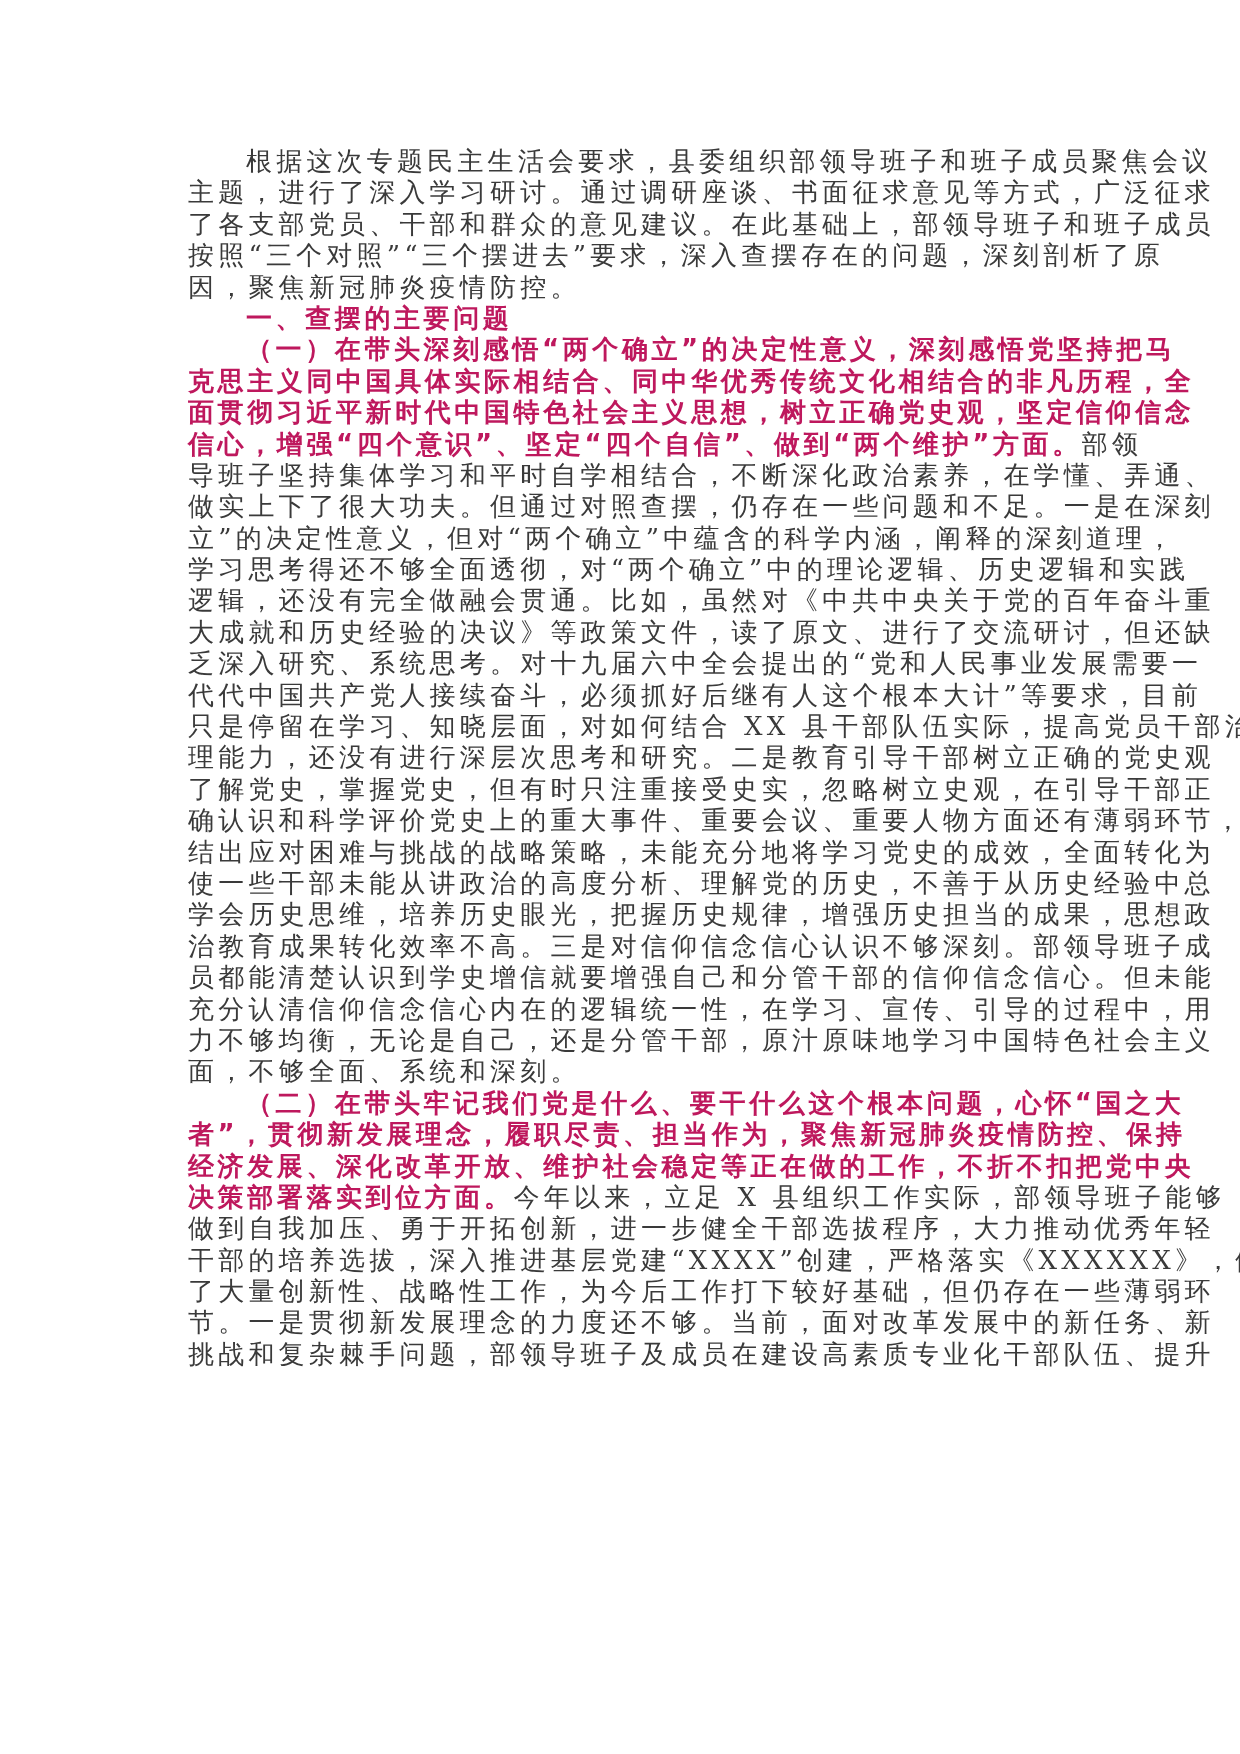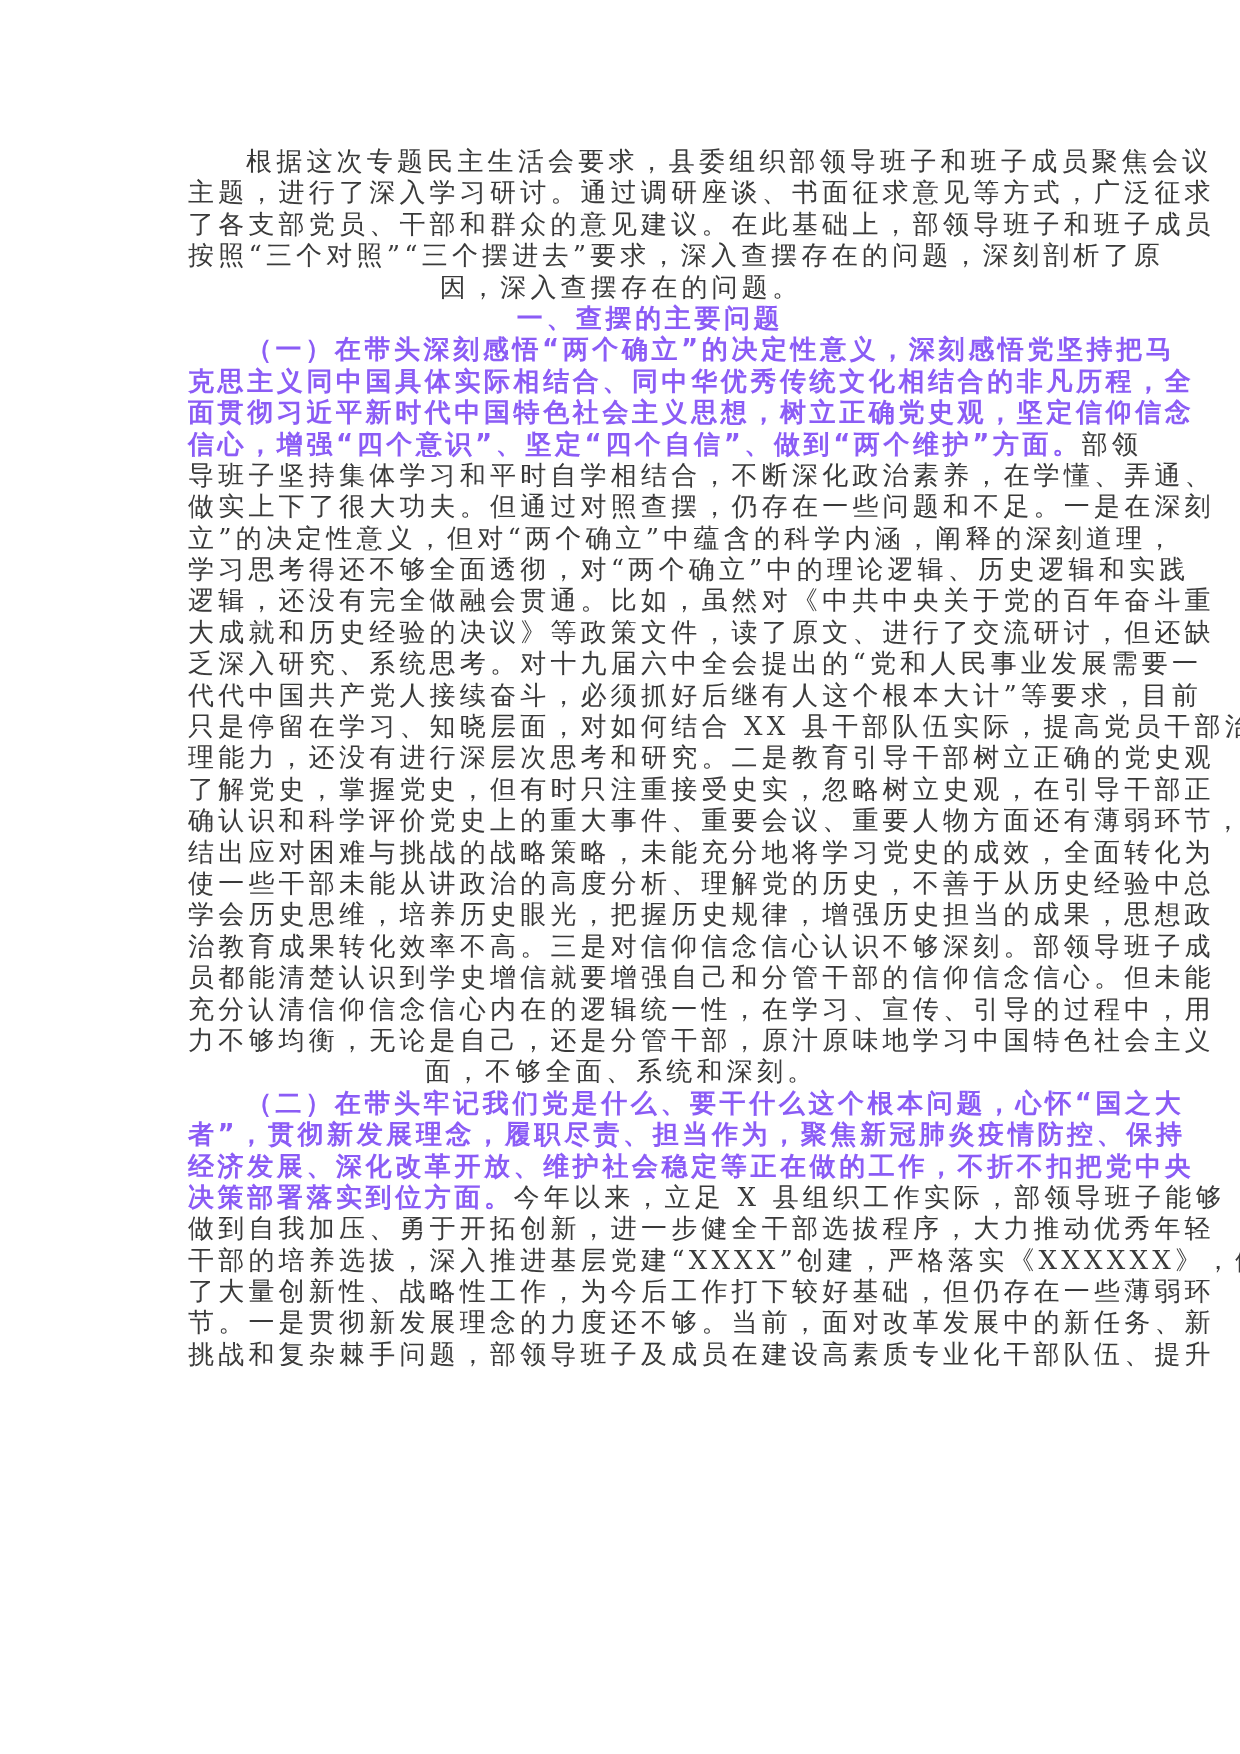--- a/index.html
+++ b/index.html
@@ -12,37 +12,36 @@
     font-family: "DejaVu Serif", "Liberation Serif", serif;
     font-size: 26px;
     color: #3a3a3a;
   }
   .line {
     height: 31.4px;
     line-height: 31.4px;
     white-space: nowrap;
     overflow: visible;
     letter-spacing: 4.2px;
-    text-align: center;
   }
   .indent { padding-left: 58px; }
-  .bold { font-weight: bold; color: #8b5cf6; font-family: "DejaVu Sans", "Liberation Sans", sans-serif; letter-spacing: 3.6px; }
+  .bold { font-weight: bold; color: #be185d; font-family: "DejaVu Sans", "Liberation Sans", sans-serif; letter-spacing: 3.6px; }
   .norm { font-weight: normal; color: #3a3a3a; font-family: "DejaVu Serif", "Liberation Serif", serif; letter-spacing: 4.2px; margin-top: 24px; }
 </style>
 </head>
 <body>
 
 <div class="page">
 
   <div>
     <div class="line indent">根据这次专题民主生活会要求，县委组织部领导班子和班子成员聚焦会议</div>
     <div class="line">主题，进行了深入学习研讨。通过调研座谈、书面征求意见等方式，广泛征求</div>
     <div class="line">了各支部党员、干部和群众的意见建议。在此基础上，部领导班子和班子成员</div>
     <div class="line">按照“三个对照”“三个摆进去”要求，深入查摆存在的问题，深刻剖析了原</div>
-    <div class="line">因，深入查摆存在的问题。</div>
+    <div class="line">因，聚焦新冠肺炎疫情防控。</div>
   </div>
 
   <div class="line indent bold">一、查摆的主要问题</div>
 
   <div>
     <div class="line indent bold">（一）在带头深刻感悟“两个确立”的决定性意义，深刻感悟党坚持把马</div>
     <div class="line bold">克思主义同中国具体实际相结合、同中华优秀传统文化相结合的非凡历程，全</div>
     <div class="line bold">面贯彻习近平新时代中国特色社会主义思想，树立正确党史观，坚定信仰信念</div>
     <div class="line"><span class="bold">信心，增强“四个意识”、坚定“四个自信”、做到“两个维护”方面。</span><span class="norm">部领</span></div>
     <div class="line">导班子坚持集体学习和平时自学相结合，不断深化政治素养，在学懂、弄通、</div>

